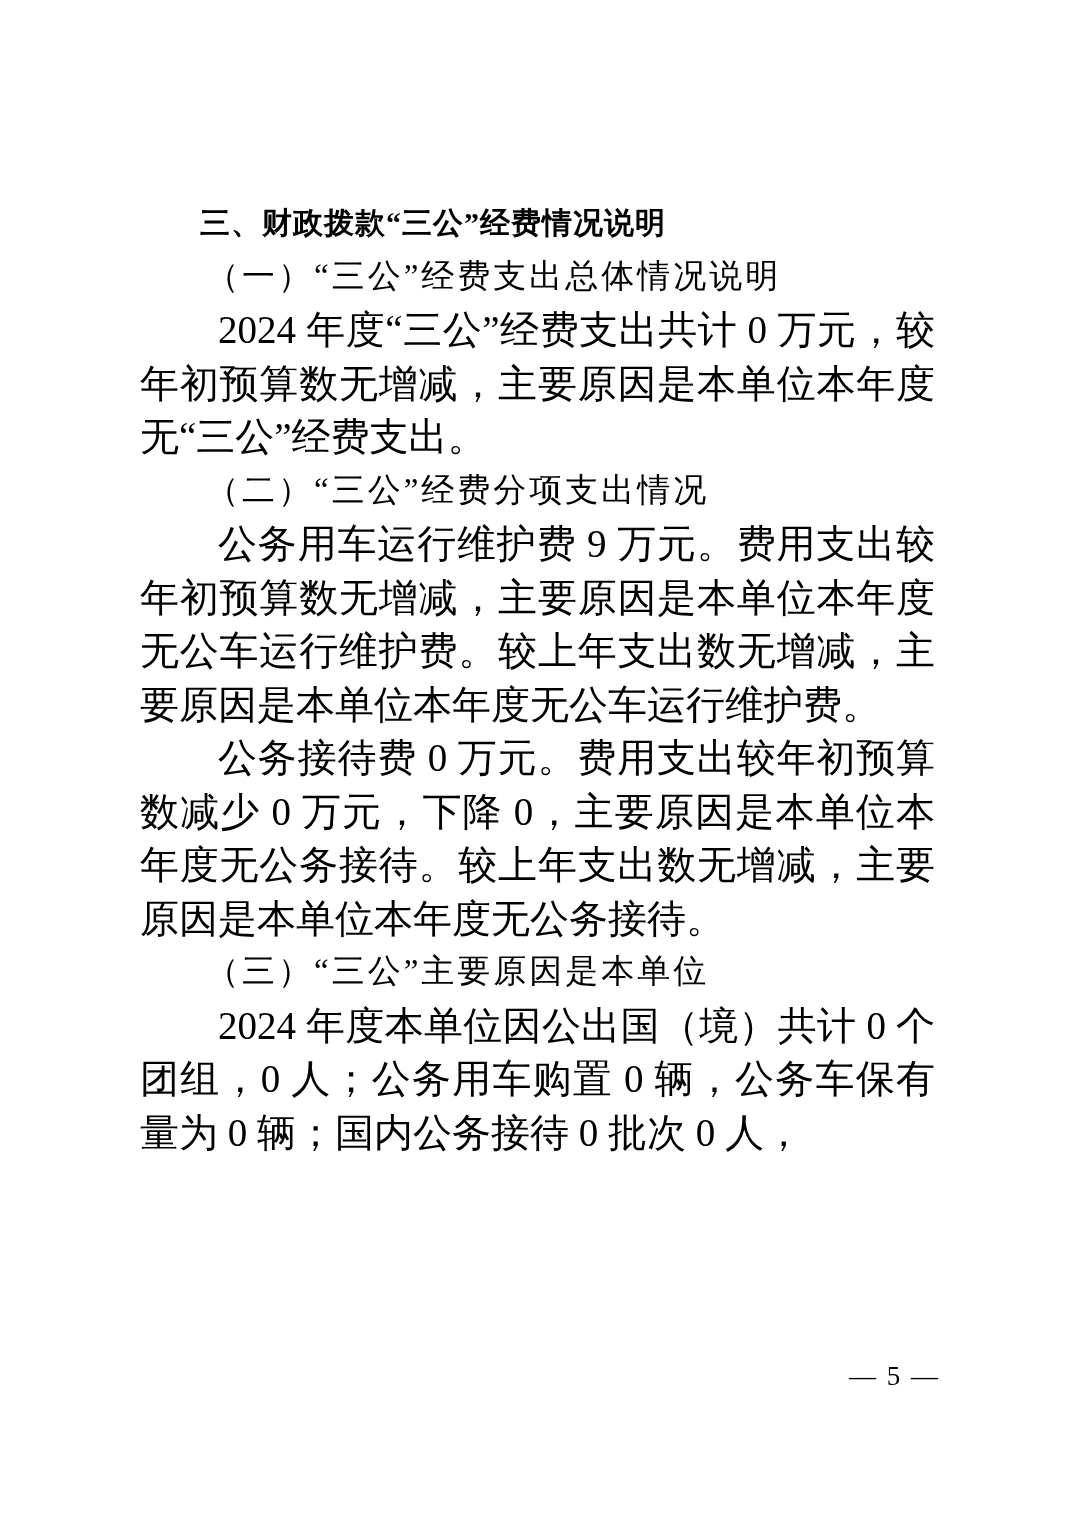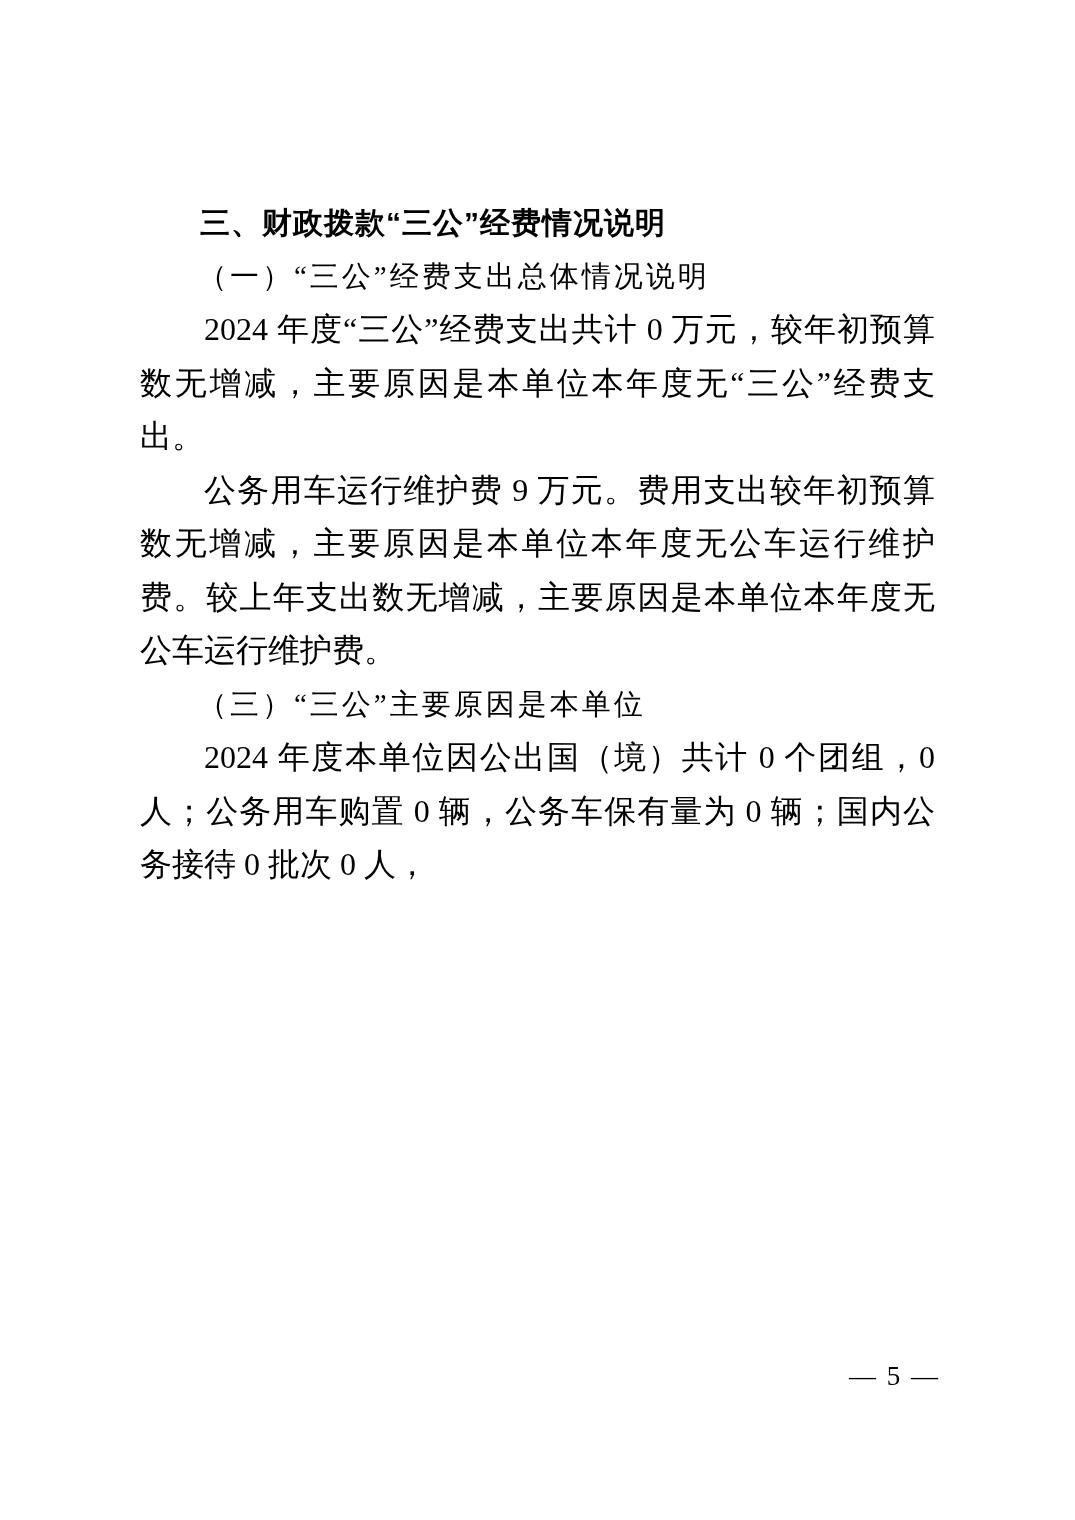--- a/index.html
+++ b/index.html
@@ -20,41 +20,41 @@
     inset: 0;
     background: #ffffff;
   }
   .content {
     position: absolute;
     left: 140px;
     top: 196px;
     width: 795px;
   }
   .heading {
-    font-family: Liberation Sans, sans-serif;
+    font-family: Liberation Serif, serif;
     font-weight: bold;
     font-size: 30px;
     line-height: 53.5px;
     margin: 0;
     text-indent: 2em;
     letter-spacing: 1px;
     white-space: nowrap;
   }
   .subheading {
-    font-size: 29px;
+    font-size: 33px;
     font-weight: 500;
     line-height: 53.5px;
     margin: 0;
     text-indent: 2em;
     letter-spacing: 3px;
     white-space: nowrap;
     font-family: Liberation Serif, serif;
   }
   .para {
-    font-size: 32px;
+    font-size: 39px;
     font-weight: normal;
     line-height: 53.5px;
     margin: 0;
     text-indent: 2em;
     text-align: justify;
     text-justify: inter-ideograph;
   }
   .page-number {
     position: absolute;
     top: 1356px;
@@ -69,25 +69,27 @@
 
 <div class="page">
   <div class="content">
 
     <h1 class="heading">三、财政拨款“三公”经费情况说明</h1>
 
     <h2 class="subheading">（一）“三公”经费支出总体情况说明</h2>
 
     <p class="para">2024 年度“三公”经费支出共计 0 万元，较年初预算数无增减，主要原因是本单位本年度无“三公”经费支出。</p>
 
+    <h2 class="subheading">（二）“三公”经费分项支出情况</h2>
 
 
 
     <p class="para">公务用车运行维护费 9 万元。费用支出较年初预算数无增减，主要原因是本单位本年度无公车运行维护费。较上年支出数无增减，主要原因是本单位本年度无公车运行维护费。</p>
 
+    <p class="para">公务接待费 0 万元。费用支出较年初预算数减少 0 万元，下降 0，主要原因是本单位本年度无公务接待。较上年支出数无增减，主要原因是本单位本年度无公务接待。</p>
 
     <h2 class="subheading">（三）“三公”主要原因是本单位</h2>
 
     <p class="para">2024 年度本单位因公出国（境）共计 0 个团组，0 人；公务用车购置 0 辆，公务车保有量为 0 辆；国内公务接待 0 批次 0 人，</p>
 
   </div>
 
   <div class="page-number">— 5 —</div>
 </div>
 

